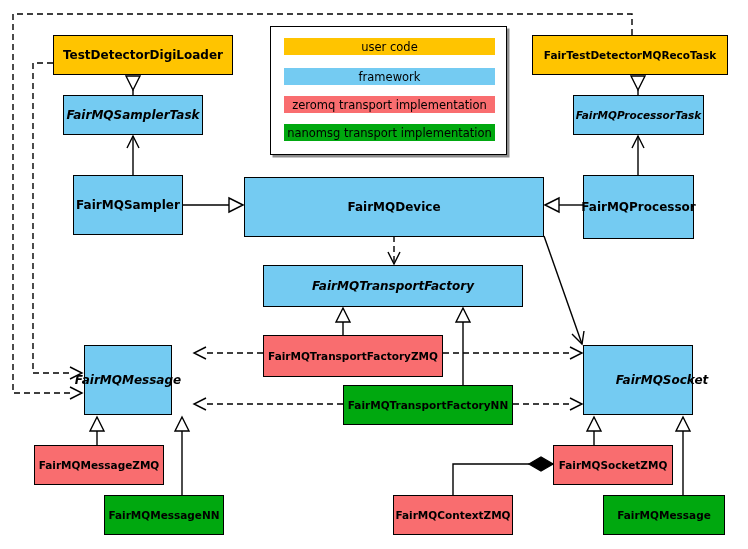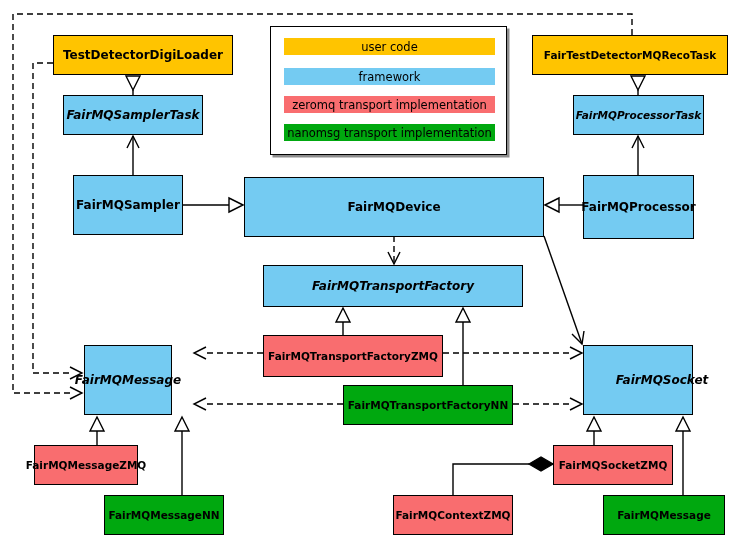--- a/index.html
+++ b/index.html
@@ -173,21 +173,21 @@
   <div class="node c-framework abstract" style="left:263px;top:265px;width:260px;height:42px;">FairMQTransportFactory</div>
 
   <div class="node c-zmq sm" style="left:263px;top:335px;width:180px;height:42px;">FairMQTransportFactoryZMQ</div>
 
   <div class="node c-nn sm" style="left:343px;top:385px;width:170px;height:40px;">FairMQTransportFactoryNN</div>
 
   <div class="node c-framework abstract" style="left:84px;top:345px;width:88px;height:70px;">FairMQMessage</div>
 
   <div class="node c-framework abstract" style="left:583px;top:345px;width:110px;height:70px;padding-left:48px;">FairMQSocket</div>
 
-  <div class="node c-zmq sm" style="left:34px;top:445px;width:104px;height:40px;">FairMQMessageZMQ</div>
+  <div class="node c-zmq sm" style="left:34px;top:445px;width:130px;height:40px;">FairMQMessageZMQ</div>
 
   <div class="node c-nn sm" style="left:104px;top:495px;width:120px;height:40px;">FairMQMessageNN</div>
 
   <div class="node c-zmq sm" style="left:553px;top:445px;width:120px;height:40px;">FairMQSocketZMQ</div>
 
   <div class="node c-nn sm" style="left:603px;top:495px;width:122px;height:40px;">FairMQMessage</div>
 
   <div class="node c-zmq sm" style="left:393px;top:495px;width:120px;height:40px;">FairMQContextZMQ</div>
 
 </div>

